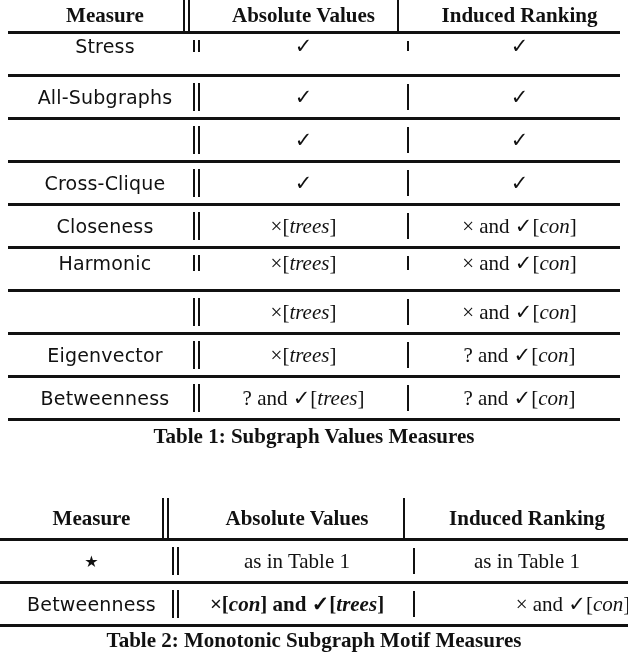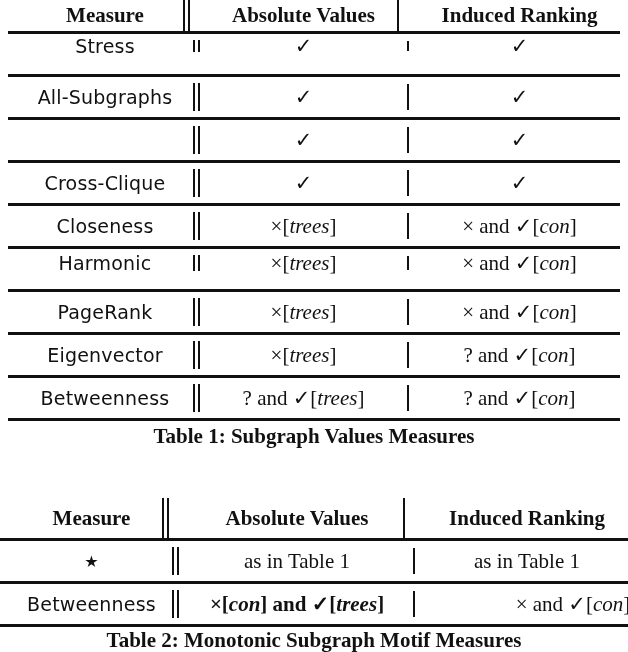--- a/index.html
+++ b/index.html
@@ -67,21 +67,20 @@
     <div class="rule" style="top: 246px;"></div>
     <div class="row" style="top: 249px; height: 28px;">
       <div class="cell body-sans" style="left: 0px; width: 174px;">Harmonic</div>
       <div class="cell body-serif" style="left: 182px; width: 207px;">×[<i>trees</i>]</div>
       <div class="cell body-serif" style="left: 391px; width: 221px;">× and ✓[<i>con</i>]</div>
       <div class="vdouble" style="left: 175px; top: 6px; bottom: 6px;"></div>
       <div class="vsingle" style="left: 389px; top: 7px; bottom: 7px;"></div>
     </div>
     <div class="rule" style="top: 289px;"></div>
     <div class="row" style="top: 292px; height: 40px;">
-      <div class="cell body-sans" style="left: 0px; width: 174px;">PageRank</div>
       <div class="cell body-serif" style="left: 182px; width: 207px;">×[<i>trees</i>]</div>
       <div class="cell body-serif" style="left: 391px; width: 221px;">× and ✓[<i>con</i>]</div>
       <div class="vdouble" style="left: 175px; top: 6px; bottom: 6px;"></div>
       <div class="vsingle" style="left: 389px; top: 7px; bottom: 7px;"></div>
     </div>
     <div class="rule" style="top: 332px;"></div>
     <div class="row" style="top: 335px; height: 40px;">
       <div class="cell body-sans" style="left: 0px; width: 174px;">Eigenvector</div>
       <div class="cell body-serif" style="left: 182px; width: 207px;">×[<i>trees</i>]</div>
       <div class="cell body-serif" style="left: 391px; width: 221px;">? and ✓[<i>con</i>]</div>

